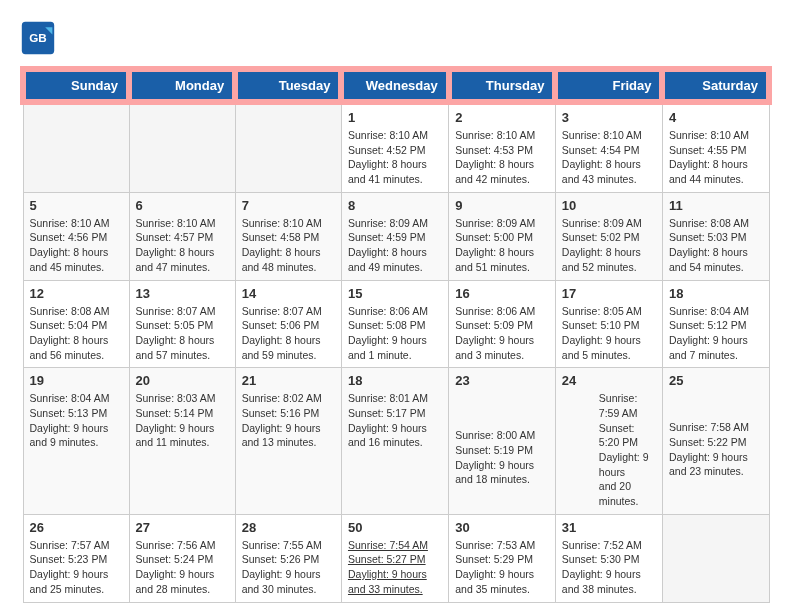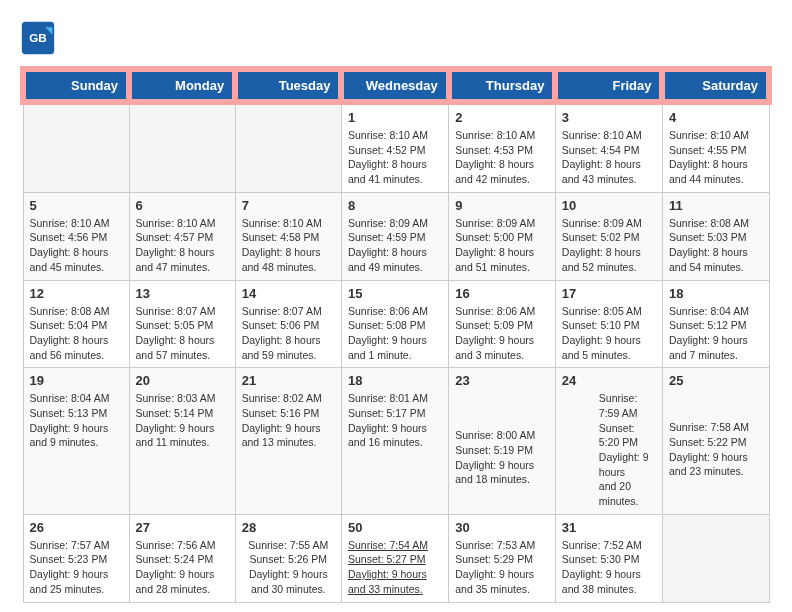--- a/index.html
+++ b/index.html
@@ -314,21 +314,21 @@
         </td>
         <td>
           <div class="day-number">27</div>
           <div class="day-info" style="white-space: pre-line;">Sunrise: 7:56 AM
 Sunset: 5:24 PM
 Daylight: 9 hours
 and 28 minutes.</div>
         </td>
         <td>
           <div class="day-number">28</div>
-          <div class="day-info" style="white-space: pre-line; text-align: center;">Sunrise: 7:55 AM
+          <div class="day-info" style="white-space: pre-line;">Sunrise: 7:55 AM
 Sunset: 5:26 PM
 Daylight: 9 hours
 and 30 minutes.</div>
         </td>
         <td>
           <div class="day-number">50</div>
           <div class="day-info" style="white-space: pre-line; text-decoration: underline;">Sunrise: 7:54 AM
 Sunset: 5:27 PM
 Daylight: 9 hours
 and 33 minutes.</div>

